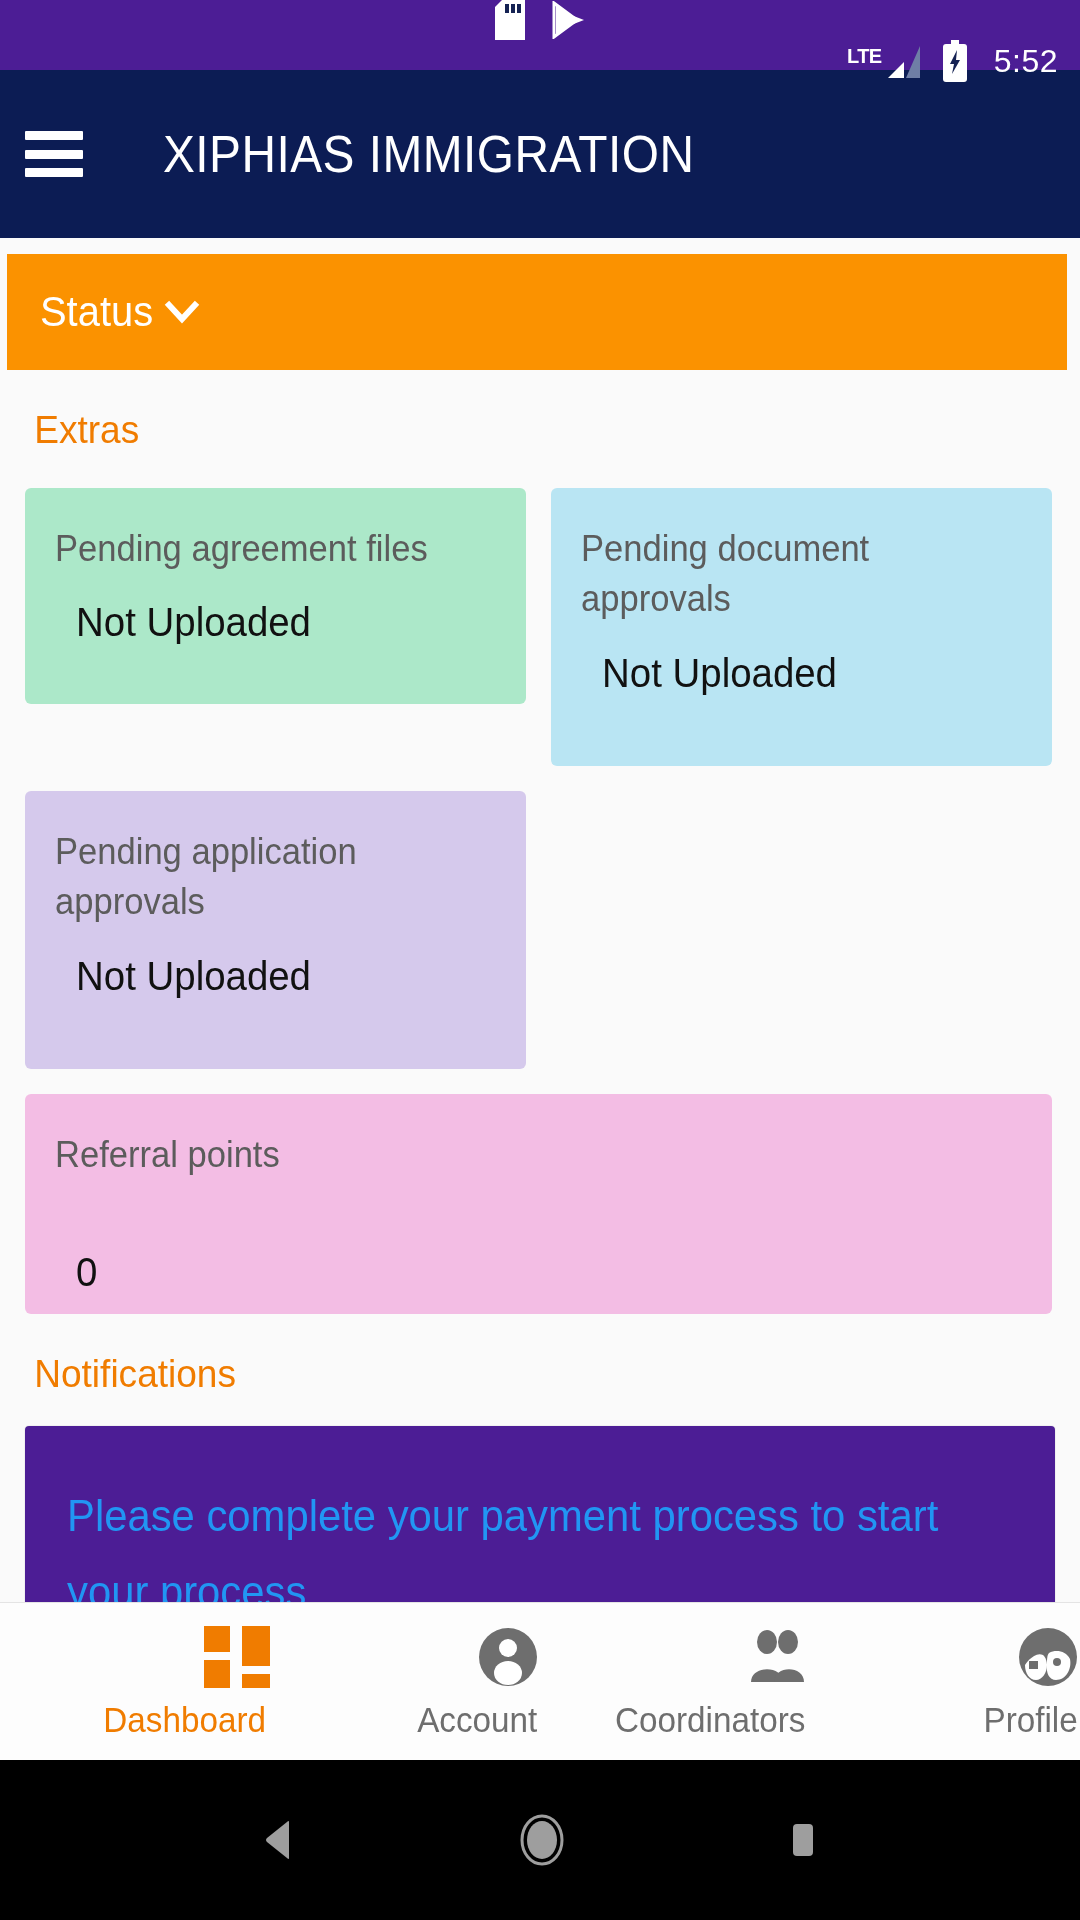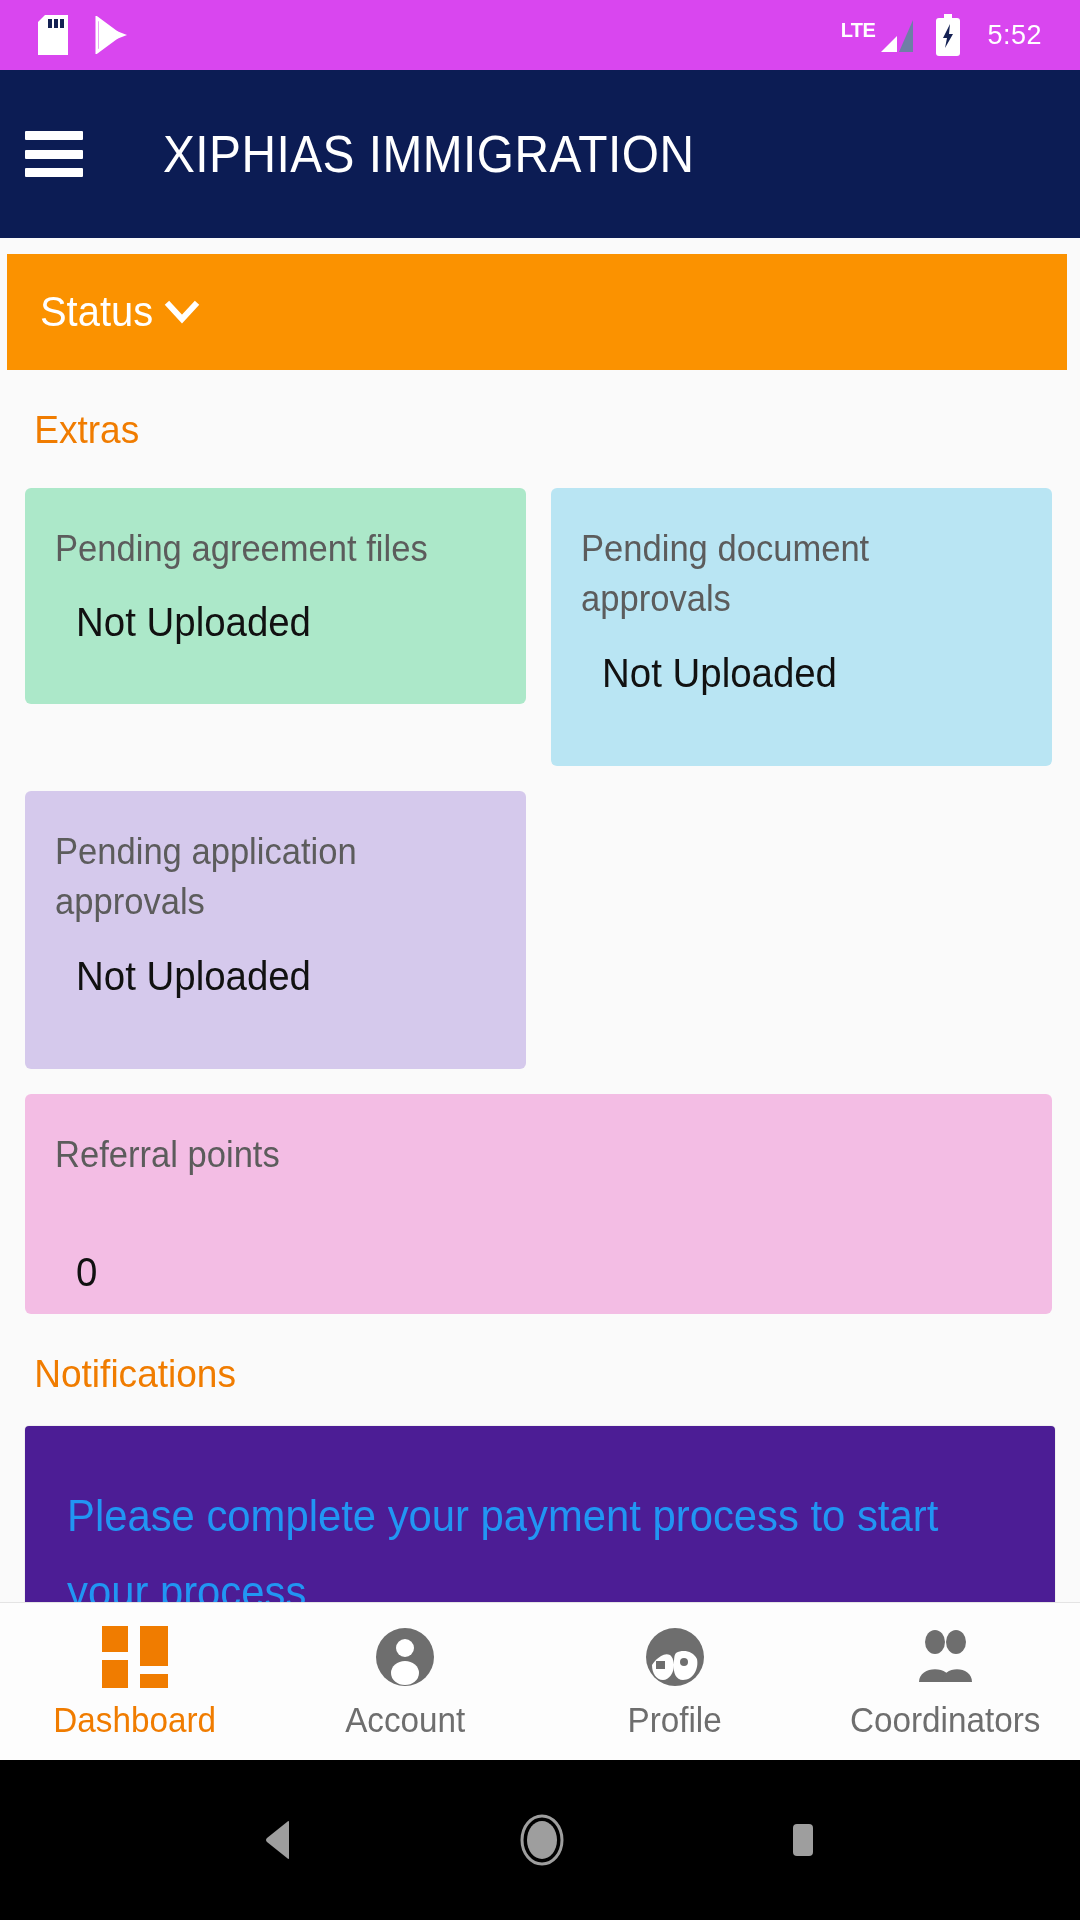--- a/index.html
+++ b/index.html
@@ -7,30 +7,31 @@
   body {
     font-family:"Liberation Sans", sans-serif;
     background:#ffffff;
     overflow:hidden;
     position:relative;
   }
 
   
   .statusbar {
     height:70px;
-    background:#d946ef;
-    display:flex;
-    align-items:center;
-    padding:0 38px;
+    background:#4c1d95;
+    display:flex;
+    align-items:center;
+    padding:0 22px;
     position:relative;
+    flex-direction:column;
   }
   .sb-left { display:flex; align-items:center; gap:26px; }
   .sb-right { margin-left:auto; display:flex; align-items:center; gap:20px; }
   .sb-time {
-    color:#ffffff; font-size:27px; font-weight:400;
+    color:#ffffff; font-size:32px; font-weight:400;
     letter-spacing:0.5px; margin-left:6px;
   }
   .icon-sd { width:30px; height:40px; display:block; }
   .icon-play { width:34px; height:38px; display:block; }
   .lte-wrap { display:flex; align-items:flex-end; gap:2px; }
   .lte-text {
     color:#ffffff; font-size:20px; font-weight:700;
     letter-spacing:-0.5px; line-height:1;
     margin-bottom:16px;
   }
@@ -175,21 +176,21 @@
     height:158px;
     background:#fdfdfd;
     border-top:1px solid #e4e4e4;
     display:flex;
     align-items:center;
   }
   .navitem {
     flex:1;
     display:flex;
     flex-direction:column;
-    align-items:center;
+    align-items:flex-end;
     justify-content:center;
     gap:10px;
     cursor:pointer;
   }
   .navitem .nav-ico { height:66px; display:flex; align-items:center; justify-content:center; }
   .navitem .nav-label {
     font-size:35px;
     color:#6e6e6e;
     font-weight:400;
     transform:scaleX(0.95);
@@ -326,41 +327,41 @@
         <circle cx="32" cy="32" r="29" fill="#6e6e6e"></circle>
         <circle cx="32" cy="23" r="9" fill="#ffffff"></circle>
         <ellipse cx="32" cy="48" rx="14" ry="12" fill="#ffffff"></ellipse>
       </svg>
     </span>
     <span class="nav-label">Account</span>
   </div>
 
   <div class="navitem">
     <span class="nav-ico">
+      <svg width="66" height="60" viewBox="0 0 66 60">
+        <ellipse cx="23" cy="15" rx="10" ry="12" fill="#6e6e6e"></ellipse>
+        <ellipse cx="44" cy="15" rx="10" ry="12" fill="#6e6e6e"></ellipse>
+        <path d="M7 55 C7 38 39 38 39 55 Z" fill="#6e6e6e"></path>
+        <path d="M30 55 C30 38 60 38 60 55 Z" fill="#6e6e6e"></path>
+      </svg>
+    </span>
+    <span class="nav-label">Coordinators</span>
+  </div>
+
+  <div class="navitem">
+    <span class="nav-ico">
       <svg width="64" height="64" viewBox="0 0 64 64">
         <circle cx="32" cy="32" r="29" fill="#6e6e6e"></circle>
         <path d="M9 40 C9 40 18 26 27 30 C30 32 31 38 31 40 C31 48 26 55 20 55 C13 55 9 48 9 40 Z" fill="#ffffff"></path>
         <path d="M33 28 C40 24 50 26 54 34 C56 44 50 55 40 55 C33 55 30 48 31 40 C31 35 31 30 33 28 Z" fill="#ffffff"></path>
         <circle cx="41" cy="37" r="4" fill="#6e6e6e"></circle>
         <rect x="13" y="36" width="9" height="8" fill="#6e6e6e"></rect>
       </svg>
     </span>
     <span class="nav-label">Profile</span>
-  </div>
-
-  <div class="navitem">
-    <span class="nav-ico">
-      <svg width="66" height="60" viewBox="0 0 66 60">
-        <ellipse cx="23" cy="15" rx="10" ry="12" fill="#6e6e6e"></ellipse>
-        <ellipse cx="44" cy="15" rx="10" ry="12" fill="#6e6e6e"></ellipse>
-        <path d="M7 55 C7 38 39 38 39 55 Z" fill="#6e6e6e"></path>
-        <path d="M30 55 C30 38 60 38 60 55 Z" fill="#6e6e6e"></path>
-      </svg>
-    </span>
-    <span class="nav-label">Coordinators</span>
   </div>
 
 </div>
 
 <div class="androidnav">
   <span class="sysbtn">
     <svg width="44" height="48" viewBox="0 0 44 48">
       <path d="M32 6 L32 42 Q32 44 30 42 L10 26 Q8 24 10 22 L30 6 Q32 4 32 6 Z" fill="#9e9e9e"></path>
     </svg>
   </span>

